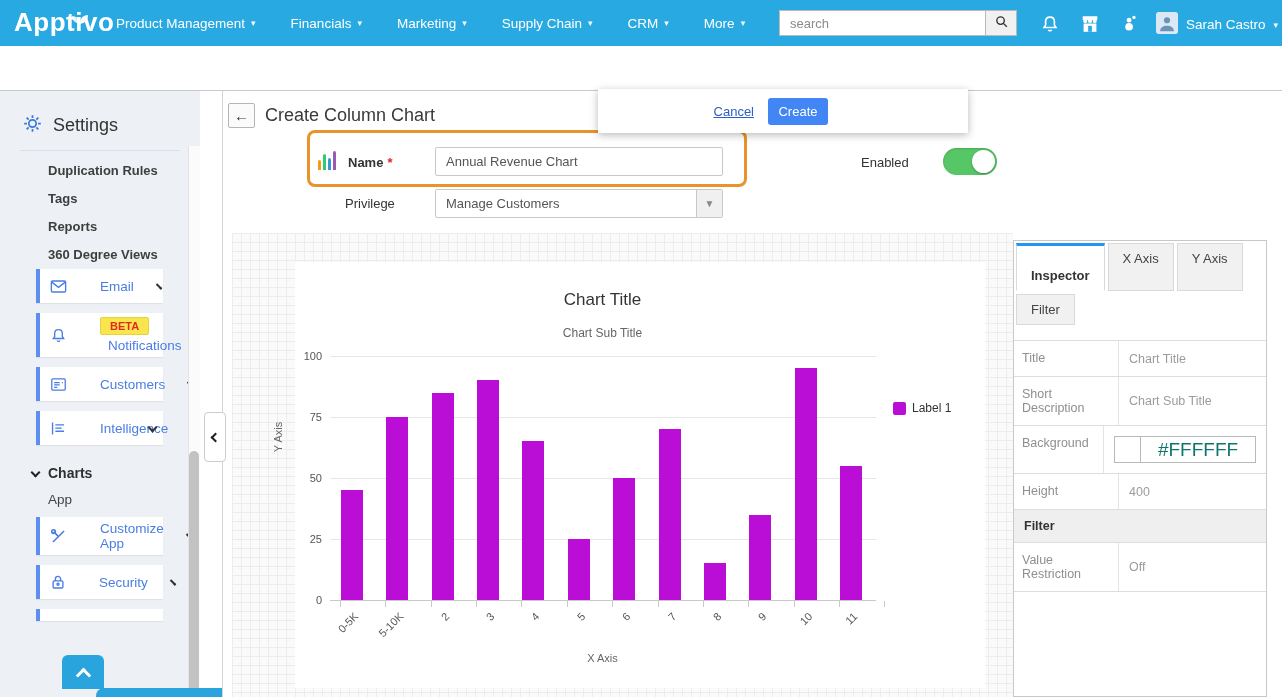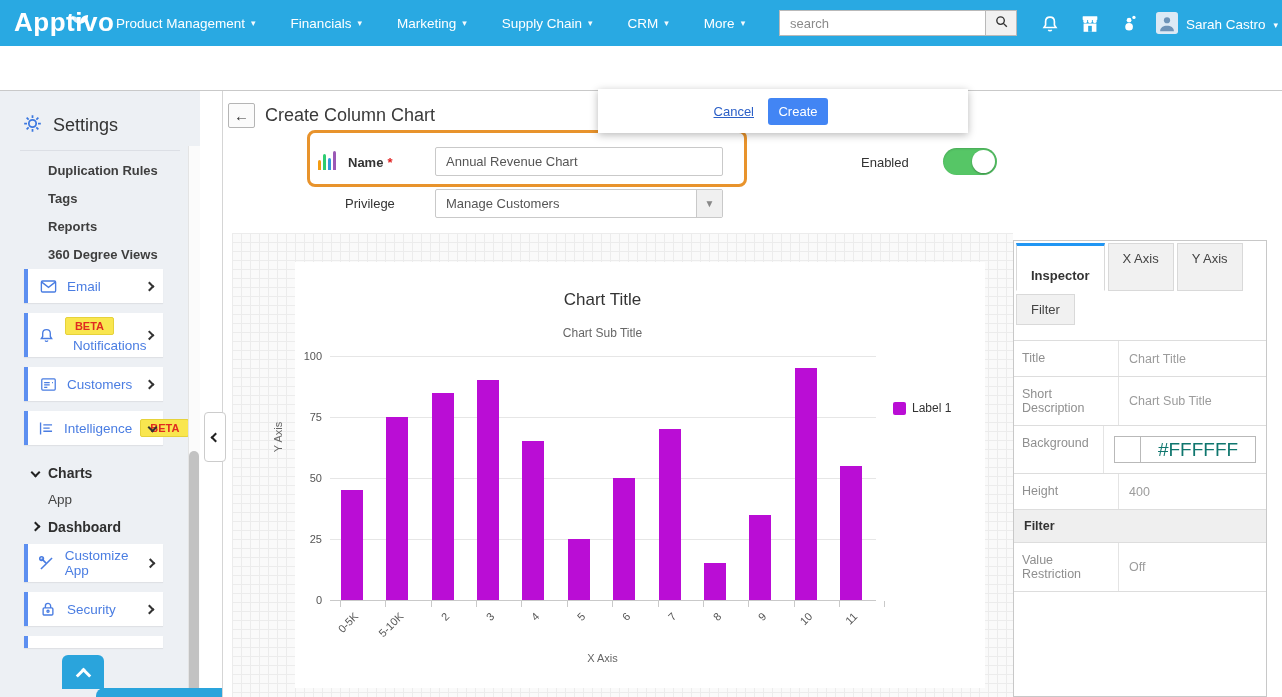--- a/index.html
+++ b/index.html
@@ -38,22 +38,22 @@
   #appsearch .dd{width:26px;text-align:center;color:#444;font-size:11px;cursor:pointer;}
   #appsearch-btn{position:absolute;left:1224px;top:55px;width:48px;height:30px;background:#3D7EE8;border-radius:2px;
                  display:flex;align-items:center;justify-content:center;cursor:pointer;}
 
   
   #sidebar{position:absolute;left:0;top:91px;width:200px;height:606px;background:#EDF0F4;overflow:hidden;}
   #settings-row{display:flex;align-items:center;gap:10px;padding:22px 0 0 22px;}
   #settings-row .txt{font-size:18px;color:#333;}
   #side-divider{height:1px;background:#dcdfe5;margin:13px 20px 6px 20px;}
   .slink{height:28px;line-height:28px;padding-left:48px;font-size:13px;font-weight:bold;color:#3E3E3E;cursor:pointer;}
-  .scard{position:relative;margin:0 37px 10px 24px;background:#fff;border-left:4px solid #5D8FF0;min-height:34px;
-         display:flex;align-items:center;padding:4px 10px 4px 9px;cursor:pointer;box-shadow:0 1px 1px rgba(0,0,0,.06);}
+  .scard{position:relative;margin:0 37px 10px 36px;background:#fff;border-left:4px solid #5D8FF0;min-height:34px;
+         display:flex;align-items:center;padding:4px 10px 4px 9px;cursor:pointer;box-shadow:0 1px 1px rgba(0,0,0,.06);gap:24px;}
   .scard .icon{color:#4A7DE2;display:flex;width:22px;justify-content:center;}
   .scard .lbl{color:#4A7DE2;font-size:13.5px;margin-left:8px;}
   .scard .chev{margin-left:auto;color:#333;}
   .beta{display:inline-block;background:#F9E64F;border:1px solid #e6d23a;color:#E02B20;font-size:11px;font-weight:bold;
         padding:2px 9px;border-radius:2px;}
   .scard .col{display:flex;flex-direction:column;gap:3px;margin-left:8px;align-items:flex-start;}
   .tree{margin:14px 0 4px 0;}
   .tree-row{height:27px;display:flex;align-items:center;padding-left:32px;cursor:pointer;}
   .tree-row .chev{color:#222;margin-right:9px;}
   .tree-row .tl{font-weight:bold;font-size:14px;color:#2F2F2F;}
@@ -316,24 +316,20 @@
           <span class="chev down" style="position: absolute; right: 7px; top: 13px; margin-left: 0px;"></span>
         </div>
       </div>
     <div class="tree" id="side-tree">
         <div class="tree-row">
           <span class="chev down"></span>
           <span class="tl">Charts</span>
         </div>
         <div class="tree-row leaf">
           <span class="tl">App</span>
-        </div>
-        <div class="tree-row">
-          <span class="chev right"></span>
-          <span class="tl">Dashboard</span>
         </div>
       </div>
     <div id="side-cards2">
         <div class="scard">
           <span class="icon">
             <svg viewBox="0 0 24 24" width="19" height="19" fill="none" stroke="currentColor" stroke-width="2">
               <path d="M5 19L19 5"></path>
               <path d="M5.8 5.8l5.7 5.7"></path>
               <circle cx="5.8" cy="5.8" r="2.3"></circle>
             </svg>

